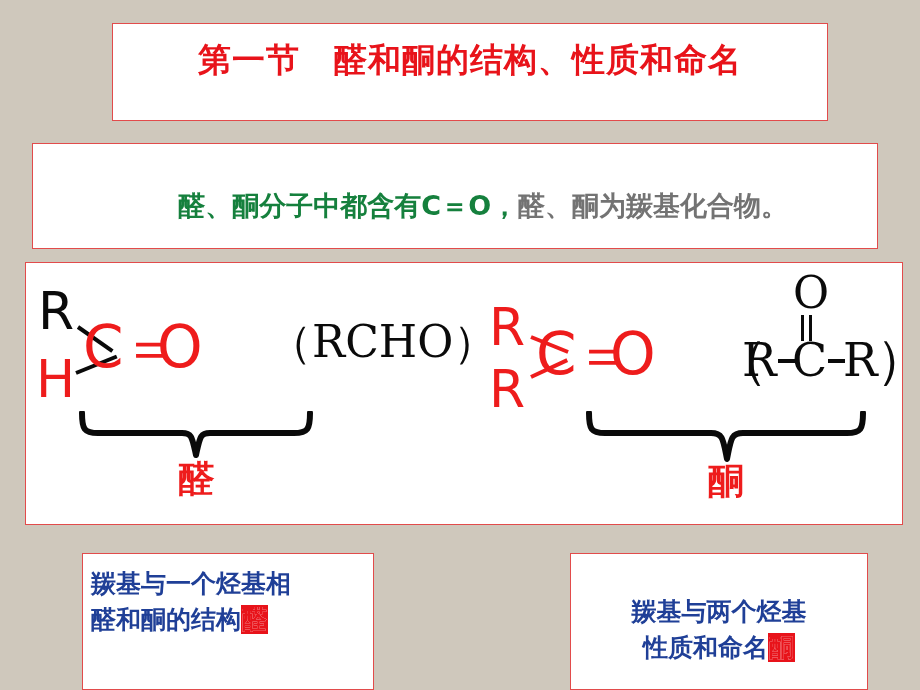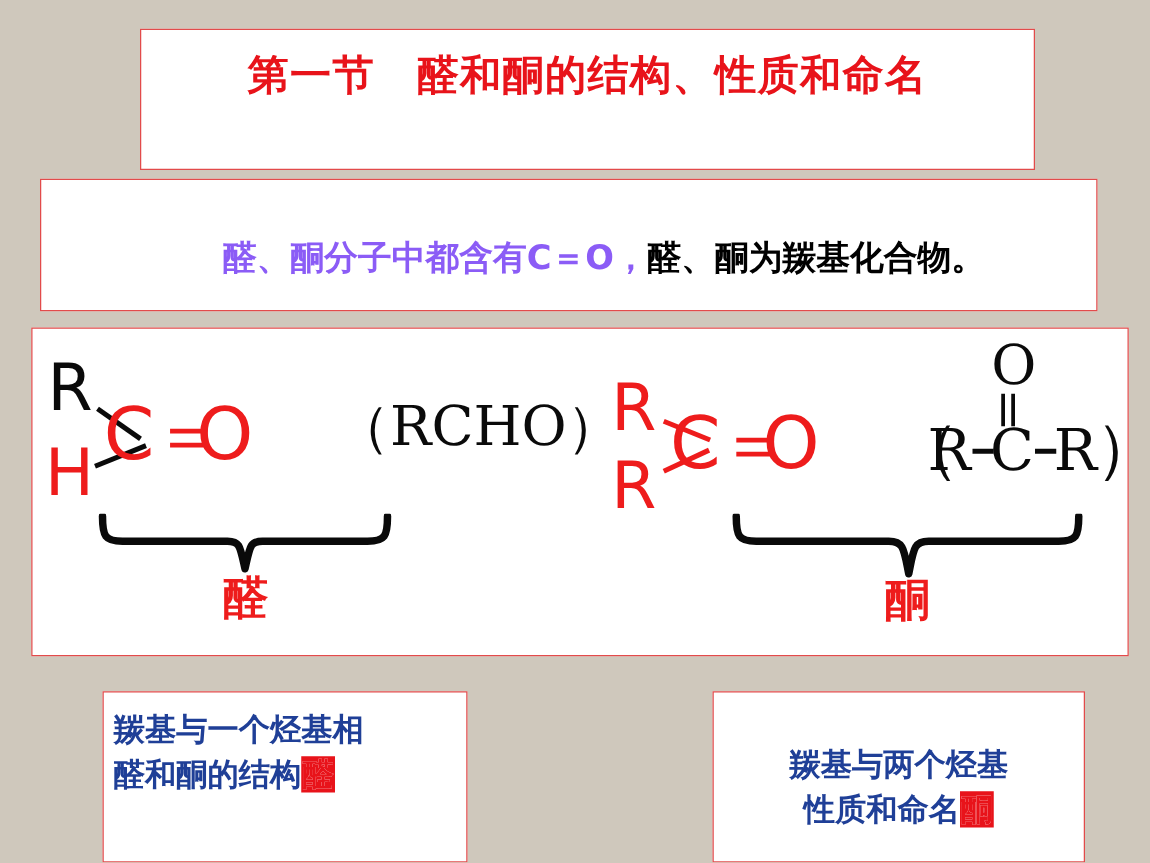--- a/index.html
+++ b/index.html
@@ -23,21 +23,21 @@
   .box {
     position: absolute;
     background: #ffffff;
     border: 1.5px solid #e24b4b;
     box-sizing: border-box;
   }
 
   
   #title-box {
     left: 112px; top: 23px;
-    width: 716px; height: 113px;
+    width: 716px; height: 98px;
   }
   #title-text {
     position: absolute;
     left: 0; right: 0;
     top: 14px;
     text-align: center;
     color: #e8131a;
     font-family: "DejaVu Sans", "Liberation Sans", sans-serif;
     font-weight: bold;
     font-size: 33px;
@@ -52,22 +52,22 @@
   }
   #statement-line {
     position: absolute;
     left: 0; right: 0;
     top: 13px;
     text-align: center;
     font-weight: bold;
     font-size: 27px;
     white-space: pre;
   }
-  .seg-blue { color: #8b5cf6; }
-  .seg-magenta { color: #000000; }
+  .seg-blue { color: #15803d; }
+  .seg-magenta { color: #737373; }
 
   
   #structure-box {
     left: 25px; top: 262px;
     width: 878px; height: 263px;
   }
 
   .struct-atom {
     position: absolute;
     font-family: "DejaVu Sans", "Liberation Sans", sans-serif;

